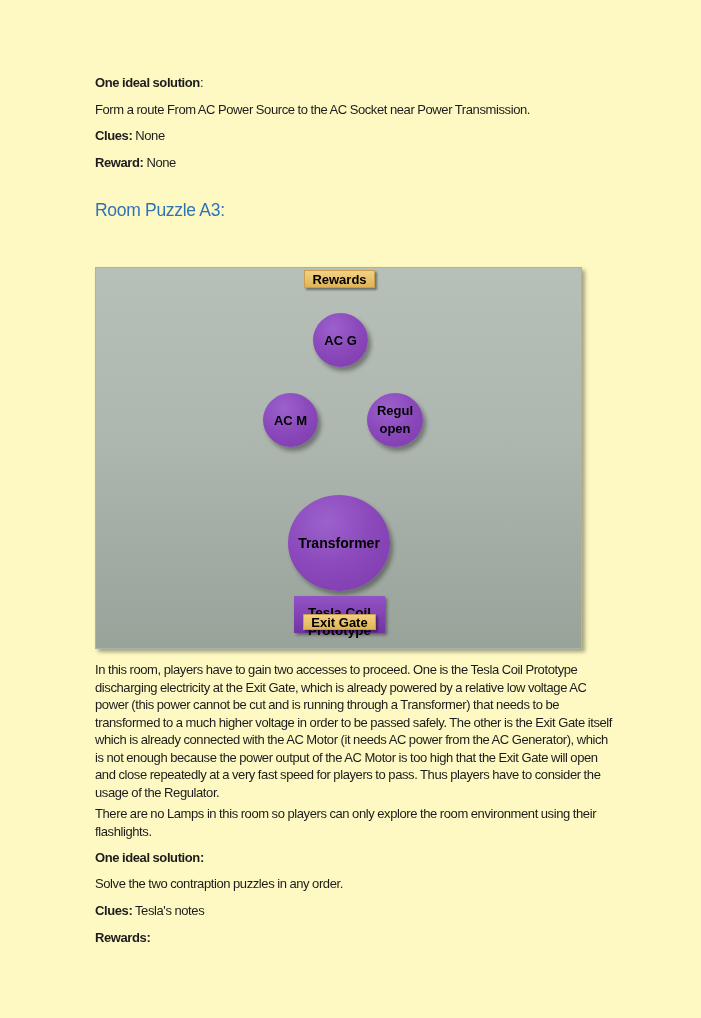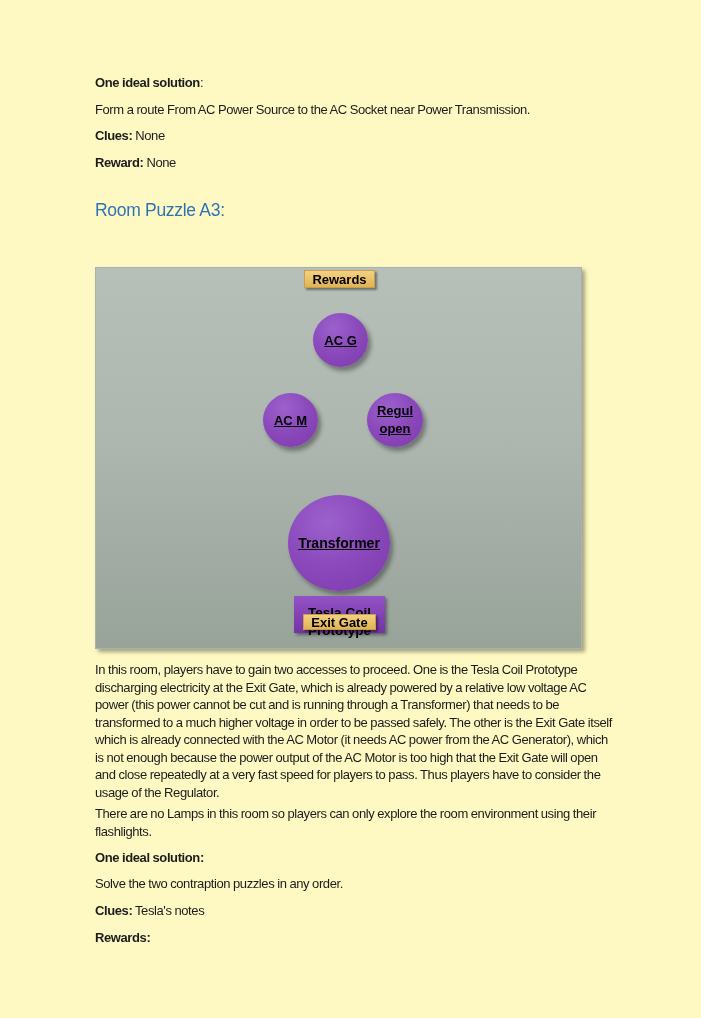--- a/index.html
+++ b/index.html
@@ -83,21 +83,20 @@
     background: radial-gradient(circle at 38% 28%, #9c61cc 0%, #8a48bb 50%, #7c3aab 100%);
     box-shadow: 3px 4px 4px rgba(40,40,40,0.45);
     display: flex;
     align-items: center;
     justify-content: center;
     flex-direction: column;
     color: #000000;
     font-weight: bold;
     font-size: 13px;
     text-align: center;
-    text-decoration: underline;
   }
   .acg { left: 217px; top: 45px;  width: 55px; height: 54px; }
   .acm { left: 167px; top: 125px; width: 55px; height: 54px; }
   .reg { left: 271px; top: 125px; width: 56px; height: 54px; line-height: 18px; }
   .transformer { left: 192px; top: 227px; width: 102px; height: 96px; font-size: 14px; }
   .tesla-rect {
     position: absolute;
     left: 198px; top: 328px; width: 91px; height: 37px;
     background: linear-gradient(180deg, #9253c5 0%, #8343b5 50%, #7233a3 100%);
     box-shadow: 2px 2px 3px rgba(0,0,0,0.4);

